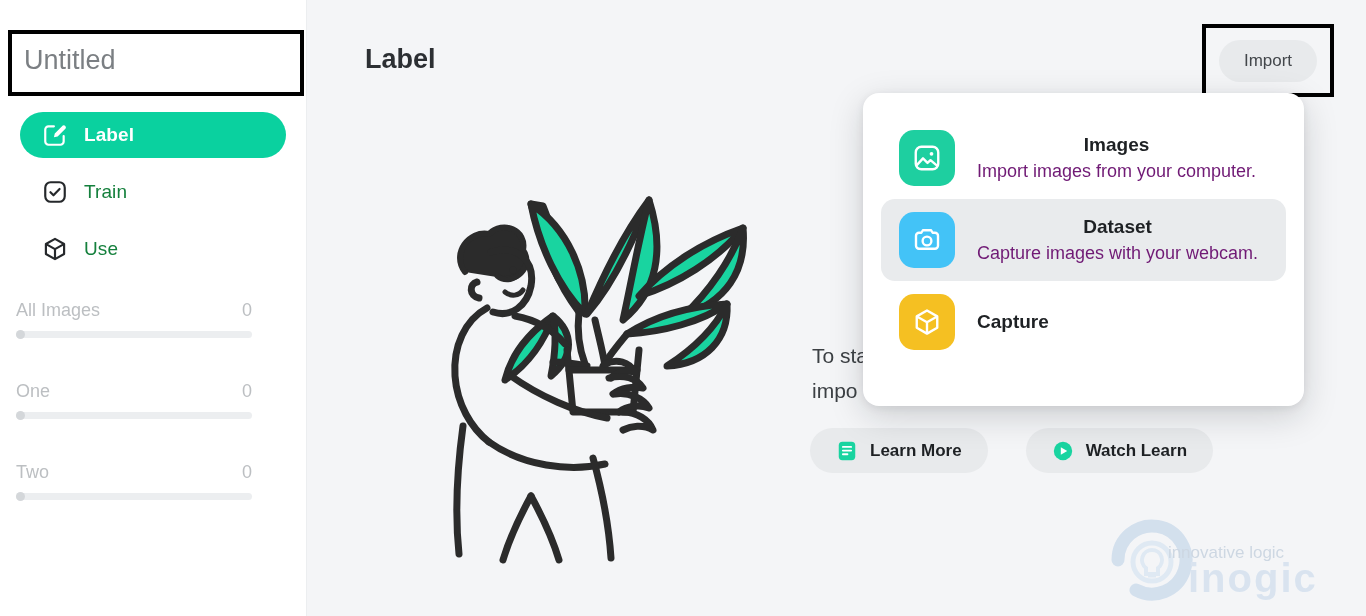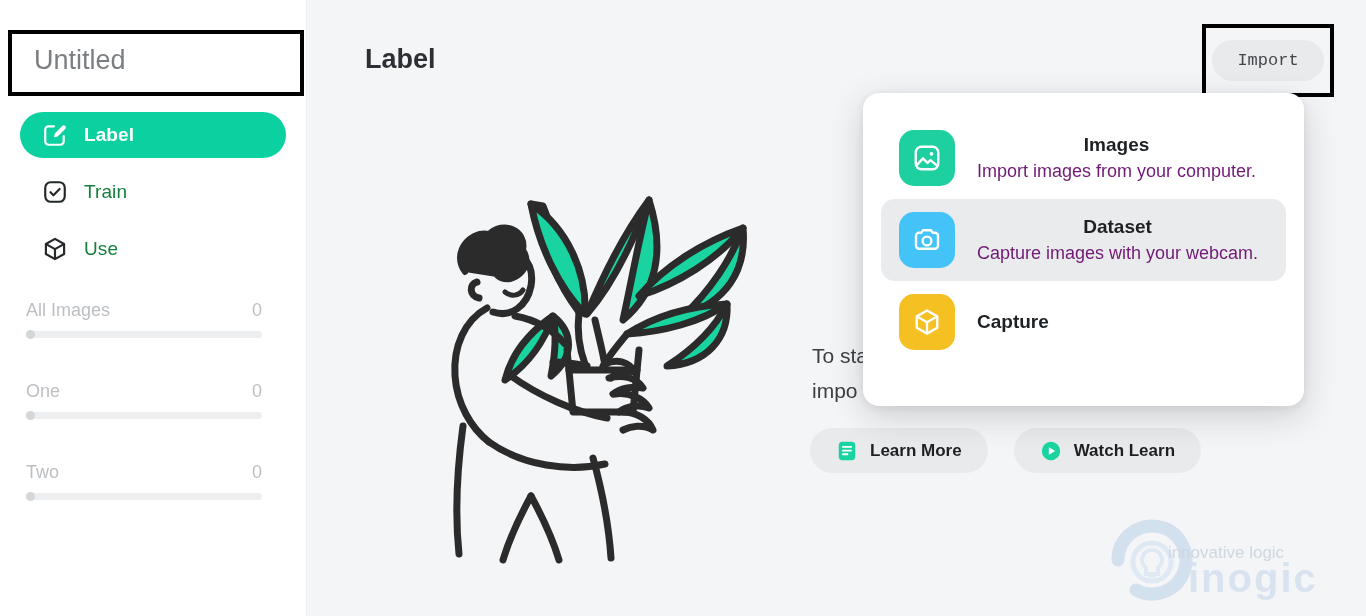--- a/index.html
+++ b/index.html
@@ -26,37 +26,37 @@
   }
   .title-wrap { position: absolute; left: 8px; top: 30px; width: 296px; height: 66px; }
   .title-annot {
     position: absolute; inset: 0;
     border: 4px solid #000; background: #fff;
   }
   .title-input {
     position: absolute; left: 4px; top: 4px; width: 288px; height: 52px;
     border: 0; outline: 0; background: transparent;
     font-family: "Liberation Sans", sans-serif;
-    font-size: 27px; color: #4d7c0f; padding: 0 22px;
+    font-size: 27px; color: #4d7c0f; padding: 0 12px;
   }
   .title-input::placeholder { color: #7b7f83; }
 
   .nav { position: absolute; left: 20px; top: 112px; width: 266px; }
   .nav-item {
     display: flex; align-items: center; gap: 16px;
     height: 46px; border-radius: 23px; padding: 0 0 0 22px;
     margin-bottom: 11px; cursor: pointer;
   }
   .nav-item.active { background: #0ad19f; }
   .nav-item .nlabel { font-size: 19px; color: #15803d; letter-spacing: .1px; }
   .nav-item.active .nlabel { color: #ffffff; font-weight: bold; }
   .nav-icon { width: 26px; height: 26px; display: block; flex: none; }
 
   
-  .classlist { position: absolute; left: 26px; top: 300px; width: 236px; }
+  .classlist { position: absolute; left: 16px; top: 300px; width: 236px; }
   .class-row { margin-bottom: 43px; }
   .class-head { display: flex; justify-content: space-between; align-items: baseline; }
   .class-name { font-size: 18px; color: #bcbfc2; }
   .class-count { font-size: 18px; color: #bcbfc2; }
   .class-bar {
     position: relative; margin-top: 10px; height: 7px;
     background: #eceef0; border-radius: 4px;
   }
   .class-knob {
     position: absolute; left: 0; top: -1px; width: 9px; height: 9px;
@@ -77,33 +77,33 @@
 
   .import-annot {
     position: absolute; right: 32px; top: 24px;
     width: 132px; height: 73px;
     border: 4px solid #000; background: #f4f5f7;
     display: flex; align-items: center; justify-content: center;
   }
   .import-btn {
     background: #e8eaec; border: 0; border-radius: 22px;
     padding: 11px 25px; font-size: 17px; color: #43474b;
-    font-family: Liberation Mono, monospace; cursor: pointer;
+    font-family: Liberation Sans, sans-serif; cursor: pointer;
   }
 
   
   .illus { position: absolute; left: 120px; top: 180px; width: 340px; height: 390px; }
   .illus svg { width: 100%; height: 100%; display: block; }
 
   
   .copy {
     position: absolute; left: 505px; top: 338px; width: 420px;
     font-size: 21px; line-height: 35px; color: #3c4044;
   }
-  .cta-row { position: absolute; left: 503px; top: 428px; display: flex; gap: 26px; }
+  .cta-row { position: absolute; left: 503px; top: 428px; display: flex; gap: 38px; }
   .cta {
     display: flex; align-items: center; gap: 12px;
     height: 45px; padding: 0 26px; border-radius: 23px;
     background: #e8eaec; border: 0; cursor: pointer;
     font-size: 17px; font-weight: bold; color: #1e2124;
     font-family: "Liberation Sans", sans-serif;
   }
   .cta-ic { width: 22px; height: 22px; flex: none; display: block; }
 
   

